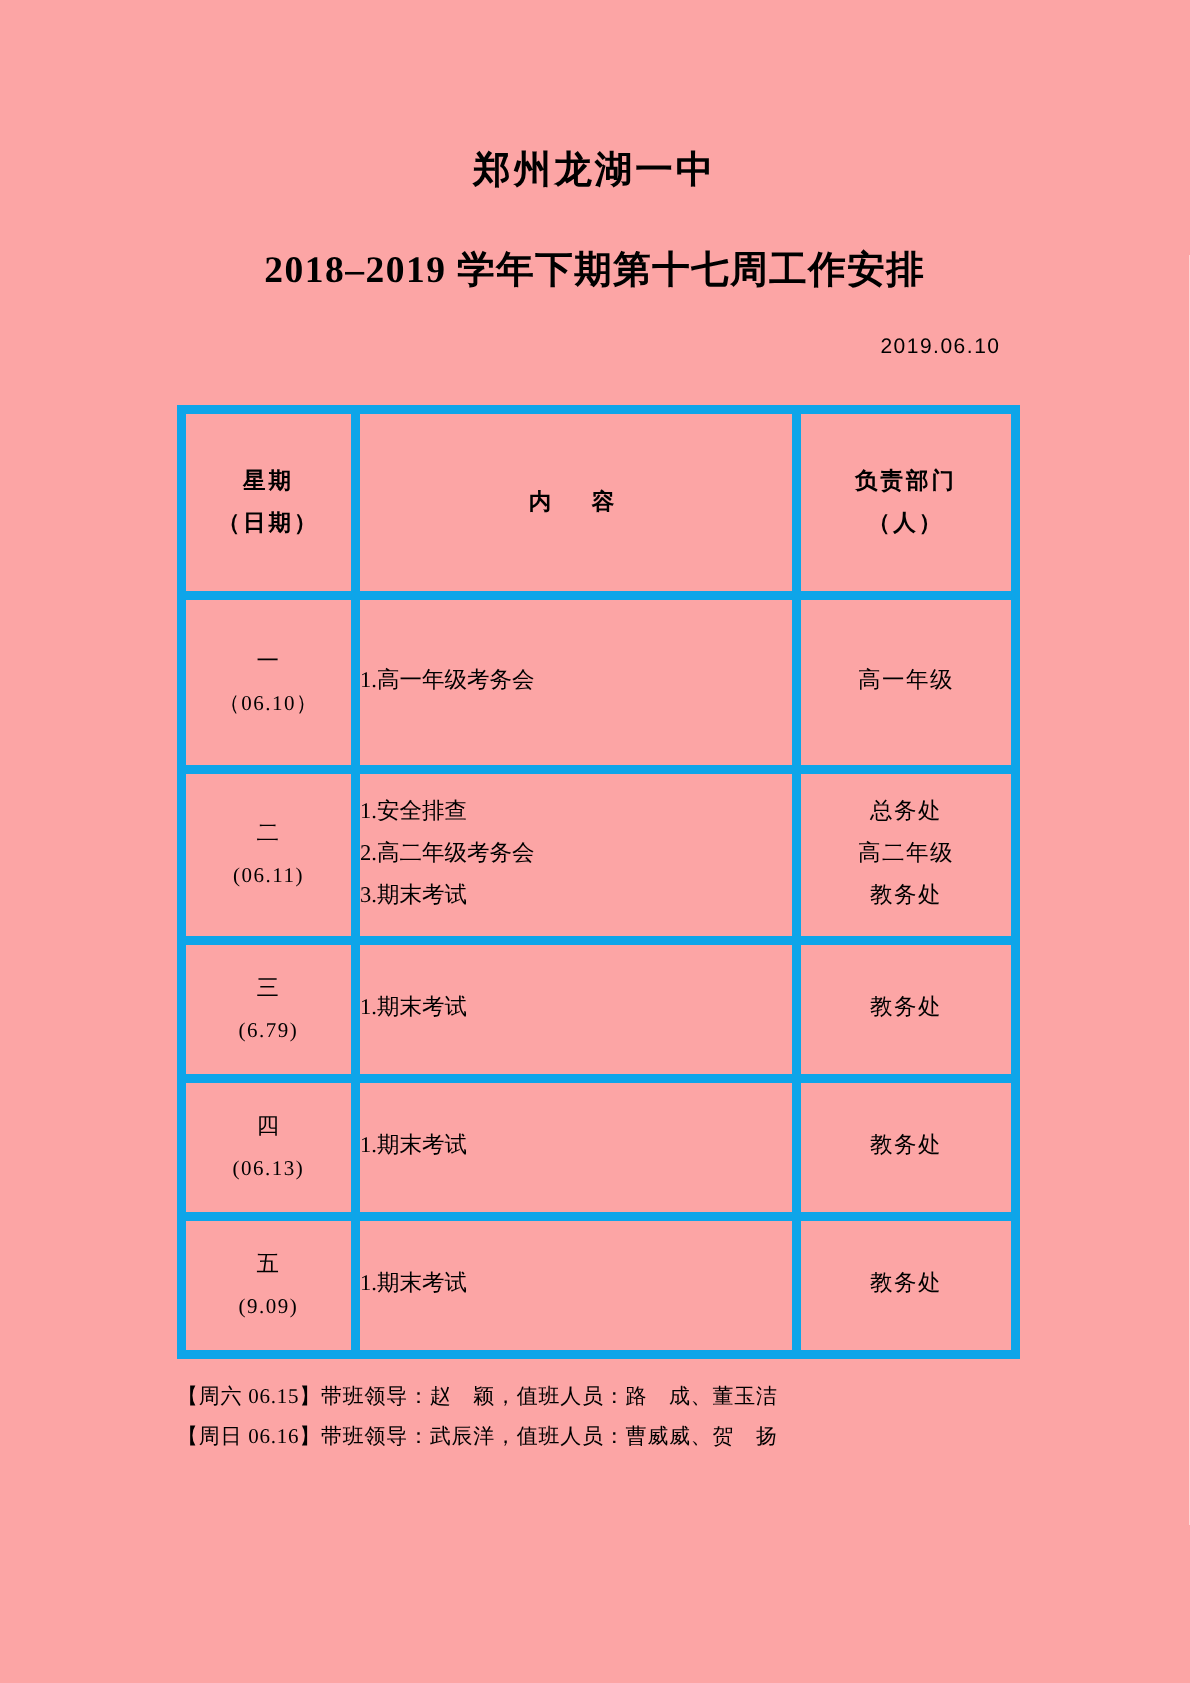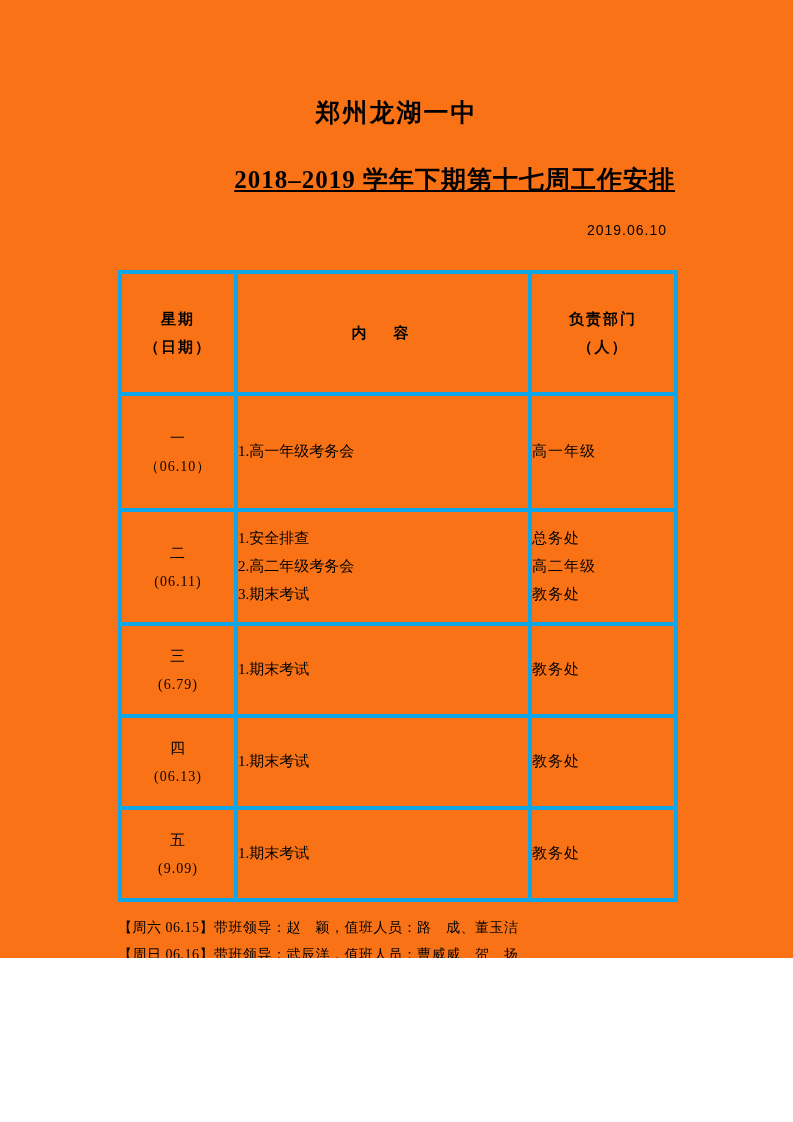--- a/index.html
+++ b/index.html
@@ -7,59 +7,58 @@
     padding: 0;
     background: #ffffff;
   }
   body {
     font-family: "Liberation Serif", "DejaVu Serif", serif;
     color: #000000;
   }
   .page {
     position: relative;
     width: 793px;
-    height: 958px;
+    height: 1122px;
     box-sizing: border-box;
-    background: #f97316;
+    background: #fca5a5;
     overflow: hidden;
   }
   .doc-inner {
     padding: 96px 118px 0 118px;
   }
   .title-1 {
     text-align: center;
     font-size: 25px;
     font-weight: bold;
     letter-spacing: 2px;
     margin: 0 0 34px 0;
     font-family: "Liberation Serif", "DejaVu Serif", serif;
   }
   .title-2 {
-    text-align: right;
+    text-align: center;
     font-size: 25px;
     font-weight: bold;
     letter-spacing: 1px;
     margin: 0 0 26px 0;
     font-family: "Liberation Serif", "DejaVu Serif", serif;
-    text-decoration: underline;
   }
   .date-line {
     text-align: right;
     font-size: 14px;
     letter-spacing: 1px;
     margin: 0 8px 32px 0;
     font-family: Liberation Sans, sans-serif;
   }
   table.schedule {
     border-collapse: collapse;
     width: 556px;
     table-layout: fixed;
   }
   table.schedule td, table.schedule th {
-    border: 4px solid #0ea5e9;
+    border: 6px solid #0ea5e9;
     vertical-align: middle;
     padding: 0;
   }
   col.c-day { width: 116px; }
   col.c-content { width: 294px; }
   col.c-dept { width: 146px; }
 
   .hdr-cell {
     text-align: center;
     font-weight: bold;
@@ -80,20 +79,21 @@
   }
   .day-cell .dnum {
     font-size: 14px;
   }
   .content-cell {
     font-size: 15px;
     line-height: 1.85;
     padding: 6px 0 6px 14px;
   }
   .dept-cell {
+    text-align: center;
     font-size: 15px;
     line-height: 1.85;
     letter-spacing: 1px;
   }
   .row-h-1 { height: 116px; }
   .row-h-2 { height: 114px; }
   .row-h-3 { height: 92px; }
   .row-h-4 { height: 92px; }
   .row-h-5 { height: 92px; }
 

